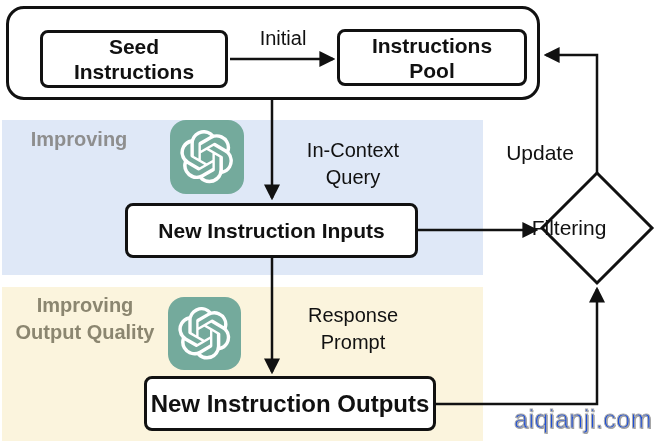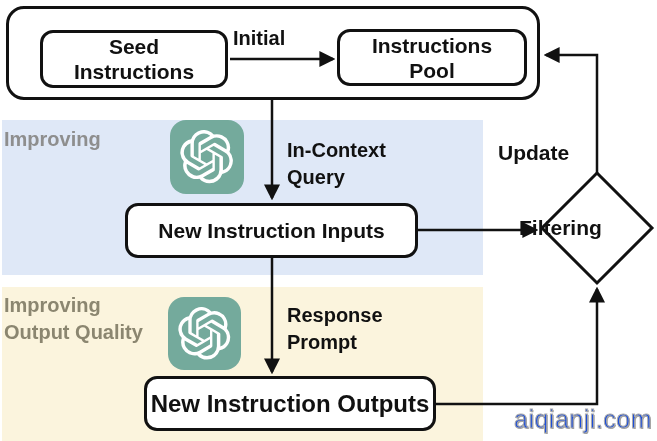--- a/index.html
+++ b/index.html
@@ -10,44 +10,45 @@
   }
   .band{position:absolute;left:2px;width:481px;z-index:0;}
   .band-blue{top:120px;height:155px;background:#dfe8f7;}
   .band-yellow{top:287px;height:154px;background:#fbf4dd;}
 
   .top-container{
     position:absolute;left:6px;top:6px;width:528px;height:88px;
     background:#ffffff;border:3px solid #111;border-radius:18px;z-index:1;
   }
   .node{
-    position:absolute;background:#ffffff;border:3px solid #111;border-radius:13px;
+    position:absolute;background:#ffffff;border:3px solid #111;border-radius:8px;
     display:flex;flex-direction:column;align-items:center;justify-content:center;
     font-weight:700;font-size:21px;line-height:25px;z-index:3;text-align:center;
   }
   .seed-node{left:40px;top:30px;width:182px;height:52px;}
   .pool-node{left:337px;top:29px;width:184px;height:51px;}
   .inputs-node{left:125px;top:203px;width:287px;height:49px;font-size:21px;text-align:center;}
   .outputs-node{left:144px;top:376px;width:286px;height:49px;font-size:24px;}
 
   svg.overlay{position:absolute;left:0;top:0;z-index:2;}
   svg.overlay path.flow{fill:none;stroke:#111;stroke-width:2.5;}
   svg.overlay polygon.diamond{fill:#ffffff;stroke:#111;stroke-width:3;}
 
   .label{
-    position:absolute;z-index:3;font-weight:700;color:#111;
+    position:absolute;z-index:3;font-weight:400;color:#111;text-align:center;
   }
   .lbl-initial{left:233px;top:26px;width:100px;font-size:20px;line-height:24px;}
   .lbl-query{left:287px;top:137px;width:132px;font-size:20px;line-height:27px;}
   .lbl-response{left:287px;top:302px;width:132px;font-size:20px;line-height:27px;}
   .lbl-update{left:498px;top:141px;width:84px;font-size:21px;}
   .lbl-filtering{left:519px;top:216px;width:100px;font-size:21px;}
 
   .section-title{
     position:absolute;z-index:3;font-weight:700;font-size:20px;line-height:27px;
+    text-align:center;
   }
   .title-input{left:4px;top:126px;width:150px;color:#8e8e8e;}
   .title-output{left:4px;top:292px;width:162px;color:#8b8670;}
 
   .gpt-logo{
     position:absolute;z-index:3;background:#74aa9c;border-radius:16px;
     display:flex;align-items:center;justify-content:center;
   }
   .gpt-logo-1{left:170px;top:120px;width:74px;height:74px;}
   .gpt-logo-2{left:168px;top:297px;width:73px;height:73px;}

